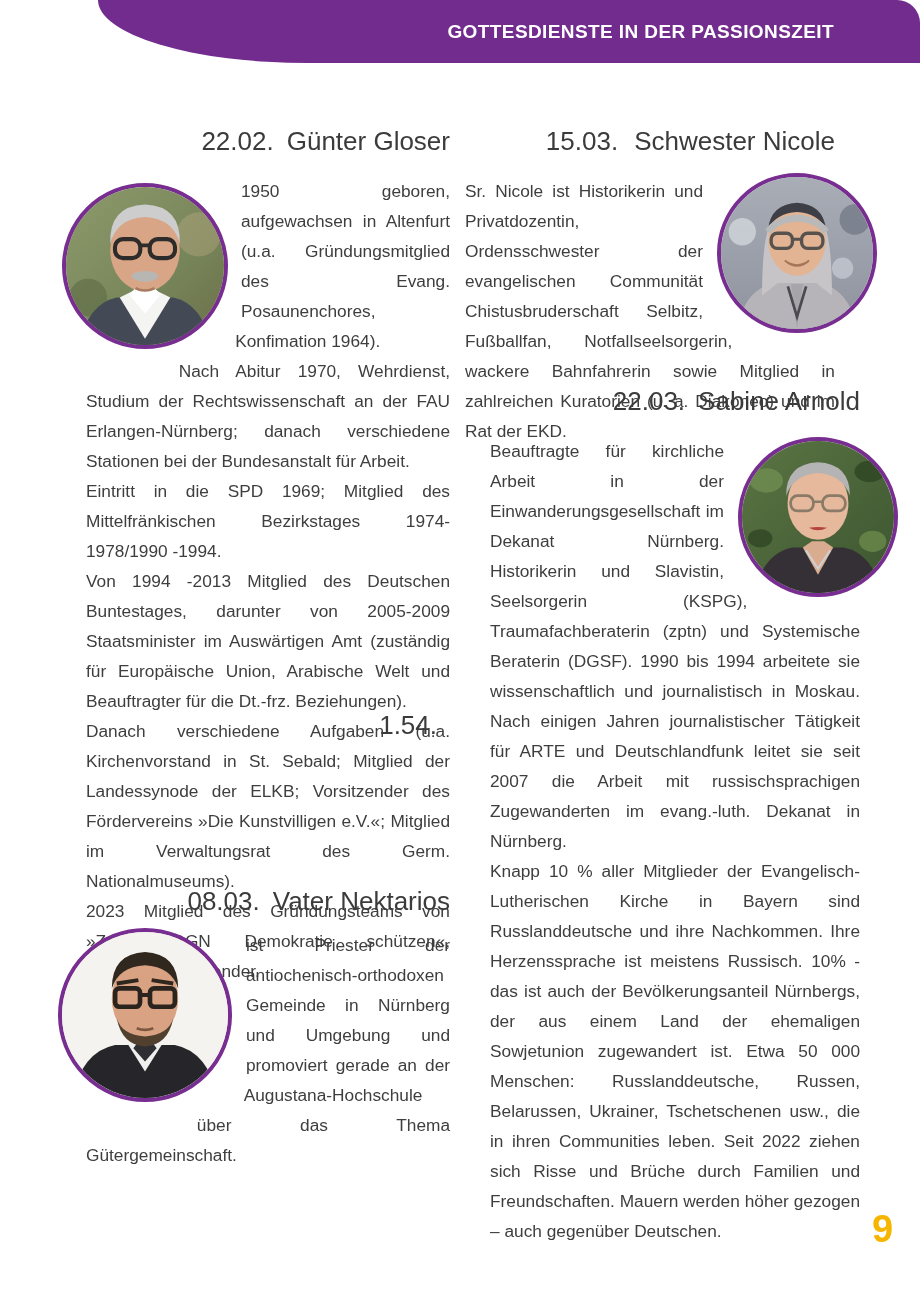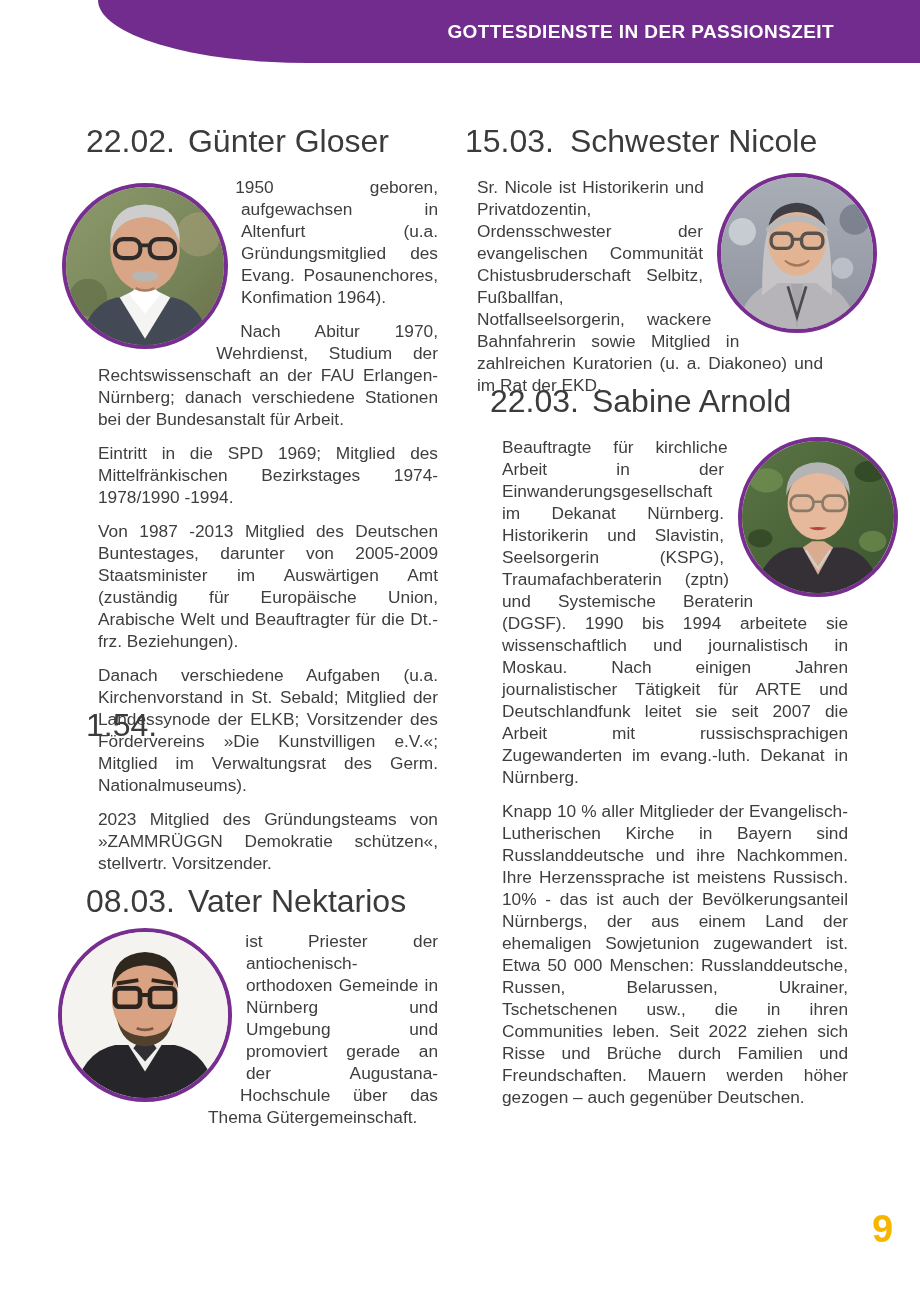--- a/index.html
+++ b/index.html
@@ -1,31 +1,31 @@
 <!DOCTYPE html>
 <html lang="de"><head>
 <meta charset="utf-8">
 <style>
   html,body{margin:0;padding:0;}
   body{font-family:"Liberation Sans","DejaVu Sans",sans-serif;background:#ffffff;}
-  .page{position:relative;width:920px;height:1300px;background:#fff;overflow:hidden;}
+  .page{position:relative;width:920px;height:1300px;background:#fff;overflow:hidden;border-radius:23px;}
 
   
   .band{position:absolute;top:0;left:98px;right:0;height:63px;background:#722c8e;
         border-bottom-left-radius:210px 63px;}
   .band-title{position:absolute;top:0;right:86px;line-height:63px;color:#ffffff;
         font-size:19px;font-weight:bold;letter-spacing:0.4px;}
 
   
   .sec{position:absolute;color:#3e3e3e;}
-  .sec h2{margin:0;font-size:32px;line-height:26px;font-weight:normal;color:#3b3b3b;}
+  .sec h2{margin:0;font-size:26px;line-height:26px;font-weight:normal;color:#3b3b3b;text-align:right;}
   .sec h2 .d{margin-right:13px;}
   .sec h2 .d.tight{margin-right:16px;}
   .sec .body{margin-top:22px;}
-  .bio{margin:12px;font-size:17.3px;line-height:22px;text-align:justify;hyphens:auto;
+  .bio{margin:0;font-size:17.3px;line-height:30px;text-align:justify;hyphens:auto;
        -webkit-hyphens:auto;color:#3e3e3e;}
 
   
   .photo{border-radius:50%;overflow:hidden;border:4px solid #772e90;background:#ddd;}
   .photo svg{display:block;width:100%;height:100%;}
   .ph-gloser{width:158px;height:158px;float:left;margin:7px 13px 10px -24px;
        shape-outside:circle(95px at 79px 86px);}
   .ph-nicole{width:152px;height:152px;float:right;margin:-3px -42px 10px 14px;
        shape-outside:circle(92px at 78px 72px);}
   .ph-arnold{width:152px;height:152px;float:right;margin:1px -38px 10px 14px;
@@ -78,21 +78,21 @@
           <rect x="31" y="33" width="16" height="12" rx="5" fill="none" stroke="#2e2c2a" stroke-width="2.6"></rect>
           <rect x="53" y="33" width="16" height="12" rx="5" fill="none" stroke="#2e2c2a" stroke-width="2.6"></rect>
           <line x1="47" y1="37" x2="53" y2="37" stroke="#2e2c2a" stroke-width="2.4"></line>
           <ellipse cx="50" cy="56.5" rx="8.5" ry="3.4" fill="#b8b6b2"></ellipse>
           <path d="M44 64 Q50 67 56 64" stroke="#a97c62" stroke-width="1.6" fill="none"></path>
         </svg>
       </div>
       <p class="bio">1950 geboren, aufgewachsen in Altenfurt (u.a. Gründungsmitglied des Evang. Posaunenchores, Konfimation 1964).</p>
       <p class="bio">Nach Abitur 1970, Wehrdienst, Studium der Rechtswissenschaft an der FAU Erlangen-Nürnberg; danach verschiedene Stationen bei der Bundesanstalt für Arbeit.</p>
       <p class="bio">Eintritt in die SPD 1969; Mitglied des Mittelfränkischen Bezirkstages 1974-1978/1990 -1994.</p>
-      <p class="bio">Von 1987 -2013 Mitglied des Deutschen Buntestages, darunter von 2005-2009 Staatsminister im Auswärtigen Amt (zuständig für Europäische Union, Arabische Welt und Beauftragter für die Dt.-frz. Beziehungen).</p>
+      <p class="bio">Von 1994 -2013 Mitglied des Deutschen Buntestages, darunter von 2005-2009 Staatsminister im Auswärtigen Amt (zuständig für Europäische Union, Arabische Welt und Beauftragter für die Dt.-frz. Beziehungen).</p>
       <p class="bio">Danach verschiedene Aufgaben (u.a. Kirchenvorstand in St. Sebald; Mitglied der Landessynode der ELKB; Vorsitzender des Fördervereins »Die Kunstvilligen e.V.«; Mitglied im Verwaltungsrat des Germ. Nationalmuseums).</p>
       <p class="bio">2023 Mitglied des Gründungsteams von »ZAMMRÜGGN Demokratie schützen«, stellvertr. Vorsitzender.</p>
     </div>
   </section>
 
   <section class="sec" id="sec-0103">
     <h2>
       <span class="d">1.54.</span>
     </h2>
   </section>

